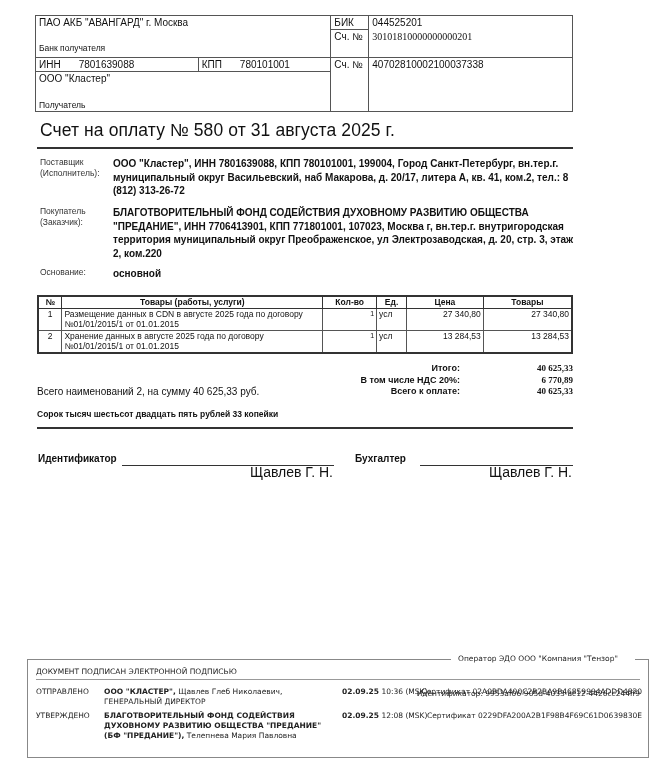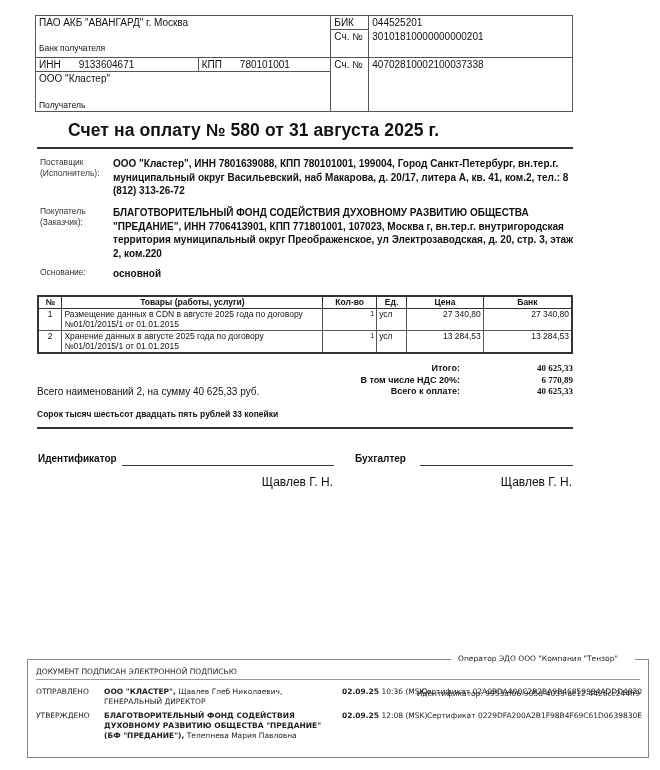--- a/index.html
+++ b/index.html
@@ -7,21 +7,21 @@
     body { position: relative; font-family: "Liberation Sans", sans-serif; color: #111; overflow: hidden; }
 
     
     .bank { position: absolute; left: 35px; top: 15px; width: 538px; border-collapse: collapse; font-size: 10px; }
     .bank td { border: 1px solid #555; padding: 1px 3px; vertical-align: top; }
     .bank .nb { border-bottom: none; }
     .bank .nt { border-top: none; margin-top: 37px; }
     .bank .small { font-size: 8.5px; }
     .bank .sp { display: inline-block; width: 18px; }
 
-    .title { position: absolute; left: 40px; top: 120px; font-size: 17.5px; font-weight: bold; letter-spacing: 0.1px; margin-left: 28px; }
+    .title { position: absolute; left: 40px; top: 120px; font-size: 17.5px; font-weight: normal; letter-spacing: 0.1px; }
     .hr1 { position: absolute; left: 37px; top: 147px; width: 536px; height: 2px; background: #333; }
 
     .party { position: absolute; left: 40px; font-size: 9.5px; }
     .party .lbl { position: absolute; left: 0; top: 0; width: 68px; font-size: 8.5px; color: #333; line-height: 11px; }
     .party .val { position: absolute; left: 73px; top: 0; width: 470px; font-weight: bold; line-height: 13.5px; font-size: 10px; }
 
     .items { position: absolute; left: 37px; top: 295px; width: 536px; border-collapse: collapse; font-size: 8.5px; border: 2px solid #333; }
     .items th { border: 1px solid #333; font-weight: bold; padding: 0 2px; height: 12px; }
     .items td { border: 1px solid #555; padding: 0 2px; vertical-align: top; line-height: 10.5px; height: 22px; }
     .items .c { text-align: center; }
@@ -32,21 +32,21 @@
     .totals .row { display: flex; justify-content: flex-end; height: 11.5px; }
     .totals .k { width: 200px; text-align: right; padding-right: 40px; }
     .totals .v { width: 73px; text-align: right; font-family: Liberation Serif, serif; }
 
     .summary1 { position: absolute; left: 37px; top: 386px; font-size: 10px; }
     .summary2 { position: absolute; left: 37px; top: 409px; font-size: 8.5px; font-weight: bold; }
     .hr2 { position: absolute; left: 37px; top: 427px; width: 536px; height: 2px; background: #333; }
 
     .sign { position: absolute; top: 453px; font-size: 10px; font-weight: bold; }
     .sign-line { position: absolute; top: 465px; height: 1px; background: #333; }
-    .sign-name { position: absolute; top: 475px; font-size: 12px; text-align: right; }
+    .sign-name { position: absolute; top: 464px; font-size: 14px; text-align: right; }
 
     
     .edo { position: absolute; left: 27px; top: 659px; width: 622px; height: 99px; border: 1px solid #888; border-top: none; font-size: 7.5px; color: #222; font-family: "DejaVu Sans", sans-serif; }
     .edo-top-left { position: absolute; left: -1px; top: 0; width: 424px; height: 1px; background: #888; }
     .edo-top-right { position: absolute; right: -1px; top: 0; width: 14px; height: 1px; background: #888; }
     .edo-operator { position: absolute; left: 430px; top: -5px; font-size: 7.5px; }
     .edo-header { position: absolute; left: 8px; top: 8px; font-size: 7.5px; }
     .edo-ident { position: absolute; right: 8px; top: 22px; font-size: 7.5px; margin-top: 8px; }
     .edo-hr { position: absolute; left: 8px; right: 8px; top: 20px; height: 1px; background: #999; }
     .edo-row { position: absolute; left: 8px; width: 606px; }
@@ -67,27 +67,27 @@
       <col style="width:204px">
   </colgroup>
   <tbody>
       <tr>
     <td colspan="2" rowspan="2" class="nb" style="height:24px;">ПАО АКБ "АВАНГАРД" г. Москва</td>
     <td>БИК</td>
     <td style="border-bottom:none;margin-left:45px;">044525201</td>
   </tr>
   <tr>
     <td rowspan="2" style="height:28px;">Сч. №</td>
-    <td rowspan="2" style="border-top:none;">30101810000000000201</td>
+    <td rowspan="2" style="border-top:none;font-family:Liberation Serif, serif;">30101810000000000201</td>
   </tr>
   <tr>
     <td colspan="2" class="nt small">Банк получателя</td>
   </tr>
   <tr>
-    <td><span>ИНН</span><span class="sp"></span><span>9133604671</span></td>
+    <td><span>ИНН</span><span class="sp"></span><span>7801639088</span></td>
     <td><span>КПП</span><span class="sp"></span><span>780101001</span></td>
     <td rowspan="2">Сч. №</td>
     <td rowspan="2">40702810002100037338</td>
   </tr>
   <tr>
     <td colspan="2" style="height:40px; position:relative;">
       <div>ООО "Кластер"</div>
       <div class="small" style="position:absolute; left:3px; bottom:1px;">Получатель</div>
     </td>
   </tr>
@@ -127,21 +127,21 @@
       <col style="width:77px">
       <col style="width:89px">
   </colgroup>
   <tbody>
       <tr>
     <th>№</th>
     <th>Товары (работы, услуги)</th>
     <th>Кол-во</th>
     <th>Ед.</th>
     <th>Цена</th>
-    <th>Банк</th>
+    <th>Товары</th>
   </tr>
   <tr>
     <td class="c">1</td>
     <td>
           <div>Размещение данных в CDN в августе 2025 года по договору</div>
           <div>№01/01/2015/1 от 01.01.2015</div>
         </td>
     <td class="r qty">1</td>
     <td>усл</td>
     <td class="r">27 340,80</td>

